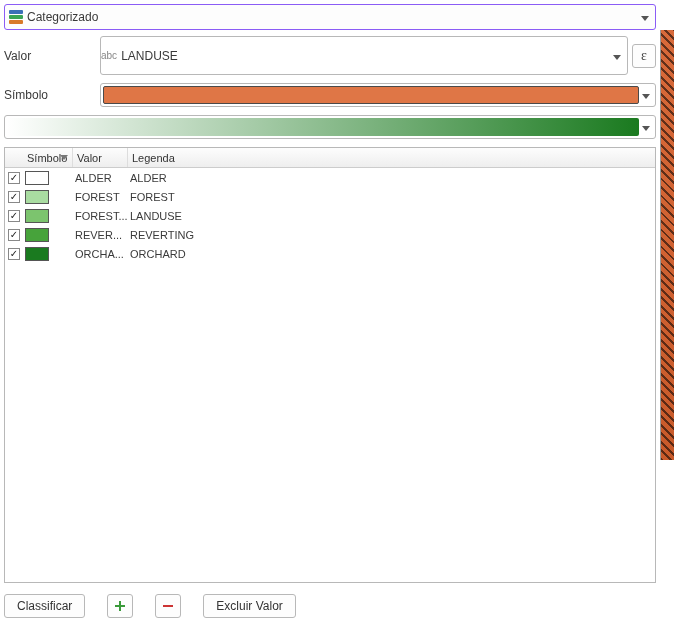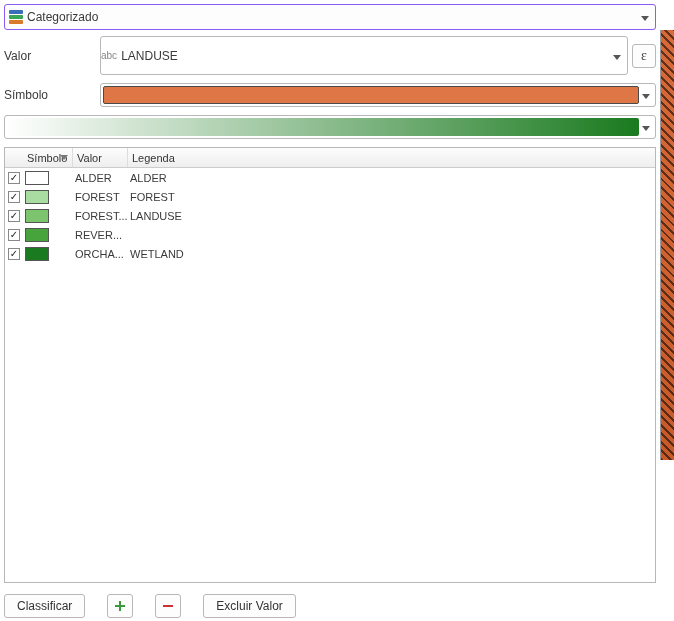--- a/index.html
+++ b/index.html
@@ -325,30 +325,31 @@
           <div class="td-leg">LANDUSE</div>
         </div>
         <div class="tr">
           <div class="td-chk">
             <div class="chk">✓</div>
           </div>
           <div class="td-sym">
             <div class="sw" style="background: rgb(71, 163, 59);"></div>
           </div>
           <div class="td-val">REVER...</div>
+          <div class="td-leg">REVERTING</div>
         </div>
         <div class="tr">
           <div class="td-chk">
             <div class="chk">✓</div>
           </div>
           <div class="td-sym">
             <div class="sw" style="background: rgb(26, 122, 31);"></div>
           </div>
           <div class="td-val">ORCHA...</div>
-          <div class="td-leg">WETLAND</div>
+          <div class="td-leg">ORCHARD</div>
         </div>
       </div>
   </div>
 
   <div class="footer">
     <div class="btn">
       <span>Classificar</span>
     </div>
     <div class="btn icon-btn">
       <svg class="plus-svg" width="12" height="12">

